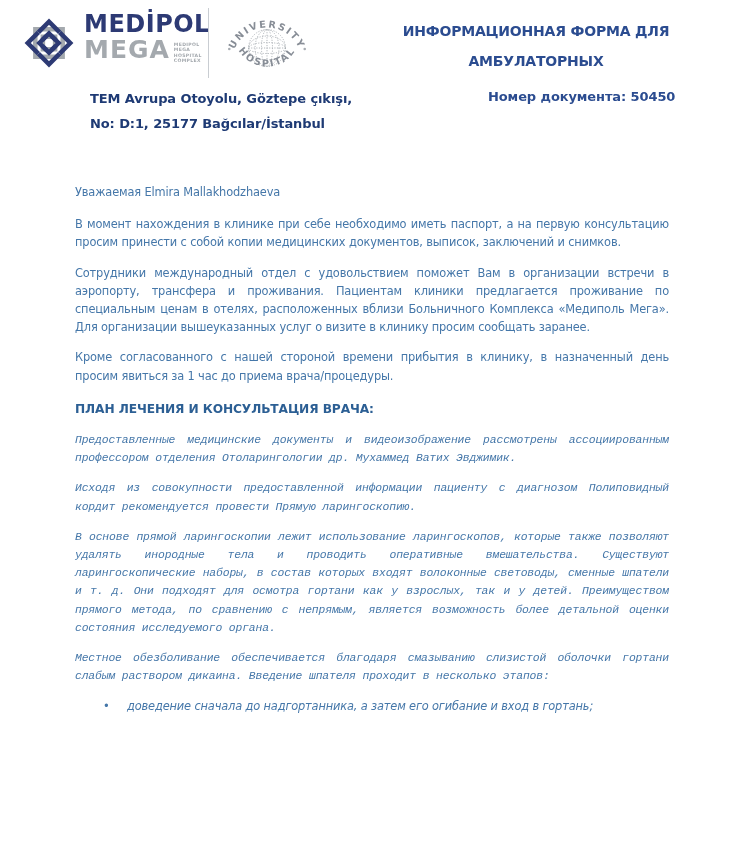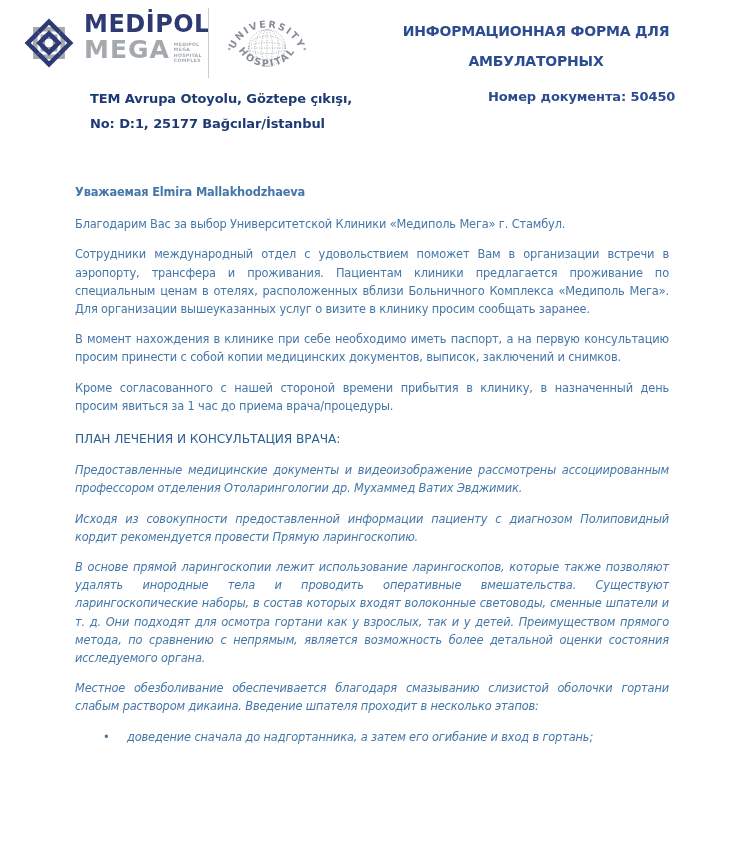--- a/index.html
+++ b/index.html
@@ -32,24 +32,24 @@
 
   .title-block { position: absolute; left: 350px; top: 16px; width: 372px; text-align: center;
                  color: #2b4c90; font-weight: bold; font-size: 14px; line-height: 30px; letter-spacing: -0.2px; }
   .doc-meta { position: absolute; left: 472px; top: 84px; color: #2b4c90; font-weight: bold;
               font-size: 13px; line-height: 26px; letter-spacing: -0.1px; margin-left: 16px; }
 
   
   .letter { position: absolute; top: 183px; left: 75px; width: 594px;
             color: #4577a9; font-size: 11.4px; line-height: 18.2px; letter-spacing: -0.15px; }
   .letter p { margin: 0 0 12px 0; text-align: justify; text-align-last: left; }
-  .greeting { margin-bottom: 14px !important; font-weight: bold; }
-  .section-heading { color: #2c5f94; font-weight: normal; font-size: 12.2px;
+  .greeting { margin-bottom: 14px !important; }
+  .section-heading { color: #2c5f94; font-weight: bold; font-size: 12.2px;
                      margin: 15px 0 13px 0; letter-spacing: -0.1px; }
-  .ital p, p.ital { font-style: italic; }
+  .ital p, p.ital { font-style: italic; font-family: Liberation Mono, monospace; }
   ul.steps { margin: 12px 0 12px 0; padding-left: 28px; font-style: italic; list-style: none; }
   ul.steps li { padding-left: 0; margin-bottom: 3px; text-align: left; }
   ul.steps li::before { content: "•"; display: inline-block; width: 24px; color: #4577a9; }
 </style>
 </head>
 <body>
 
 <div class="page">
 
   <div class="header">
@@ -147,23 +147,22 @@
     <div class="doc-meta">
       <div>Номер документа: 50450</div>
     </div>
 
   </div>
 
   <div class="letter">
 
     <p class="greeting">Уважаемая Elmira Mallakhodzhaeva</p>
 
-    <p>Благодарим Вас за выбор Университетской Клиники «Медиполь Мега» г. Стамбул.</p>
+    <p>В момент нахождения в клинике при себе необходимо иметь паспорт, а на первую консультацию просим принести с собой копии медицинских документов, выписок, заключений и снимков.</p>
     <p>Сотрудники международный отдел с удовольствием поможет Вам в организации встречи в аэропорту, трансфера и проживания. Пациентам клиники предлагается проживание по специальным ценам в отелях, расположенных вблизи Больничного Комплекса «Медиполь Мега». Для организации вышеуказанных услуг о визите в клинику просим сообщать заранее.</p>
-    <p>В момент нахождения в клинике при себе необходимо иметь паспорт, а на первую консультацию просим принести с собой копии медицинских документов, выписок, заключений и снимков.</p>
     <p>Кроме согласованного с нашей стороной времени прибытия в клинику, в назначенный день просим явиться за 1 час до приема врача/процедуры.</p>
 
     <div class="section-heading">ПЛАН ЛЕЧЕНИЯ И КОНСУЛЬТАЦИЯ ВРАЧА:</div>
 
     <p class="ital">Предоставленные медицинские документы и видеоизображение рассмотрены ассоциированным профессором отделения Отоларингологии др. Мухаммед Ватих Эвджимик.</p>
     <p class="ital">Исходя из совокупности предоставленной информации пациенту с диагнозом Полиповидный кордит рекомендуется провести Прямую ларингоскопию.</p>
     <p class="ital">В основе прямой ларингоскопии лежит использование ларингоскопов, которые также позволяют удалять инородные тела и проводить оперативные вмешательства. Существуют ларингоскопические наборы, в состав которых входят волоконные световоды, сменные шпатели и т. д. Они подходят для осмотра гортани как у взрослых, так и у детей. Преимуществом прямого метода, по сравнению с непрямым, является возможность более детальной оценки состояния исследуемого органа.</p>
     <p class="ital">Местное обезболивание обеспечивается благодаря смазыванию слизистой оболочки гортани слабым раствором дикаина. Введение шпателя проходит в несколько этапов:</p>
 
     <ul class="steps">

